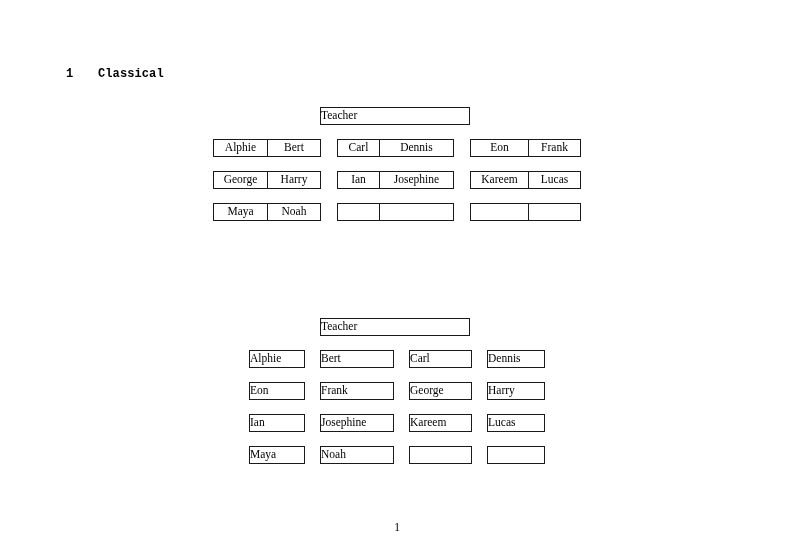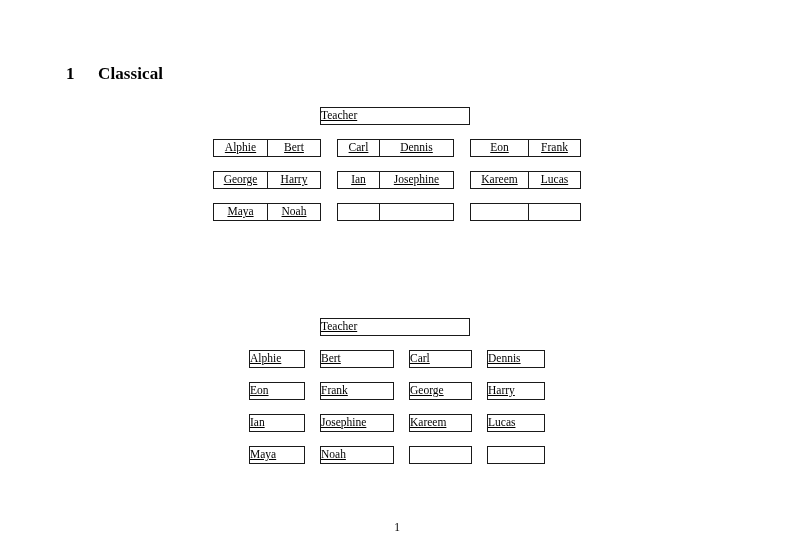--- a/index.html
+++ b/index.html
@@ -18,43 +18,43 @@
 
   .page {
     position: absolute;
     inset: 0;
   }
 
   
   .section-heading {
     position: absolute;
     font-weight: bold;
-    font-size: 17px;
+    font-size: 12px;
     line-height: 20px;
     white-space: nowrap;
     letter-spacing: 0.1px;
+    font-family: Liberation Mono, monospace;
   }
   .section-heading .sec-num {
     display: inline-block;
     width: 32px;
   }
   #heading-classical   { left: 66px; top: 64px; }
   #heading-distributed { left: 66px; top: 275px; }
 
   
   .box {
     position: absolute;
     box-sizing: border-box;
     border: 1px solid #1a1a1a;
     background: #ffffff;
     height: 18px;
     display: flex;
     align-items: center;
     overflow: hidden;
-    text-decoration: underline;
   }
   .cell {
     box-sizing: border-box;
     height: 100%;
     display: flex;
     align-items: center;
     justify-content: center;
     font-size: 11.5px;
     line-height: 1;
     white-space: nowrap;

